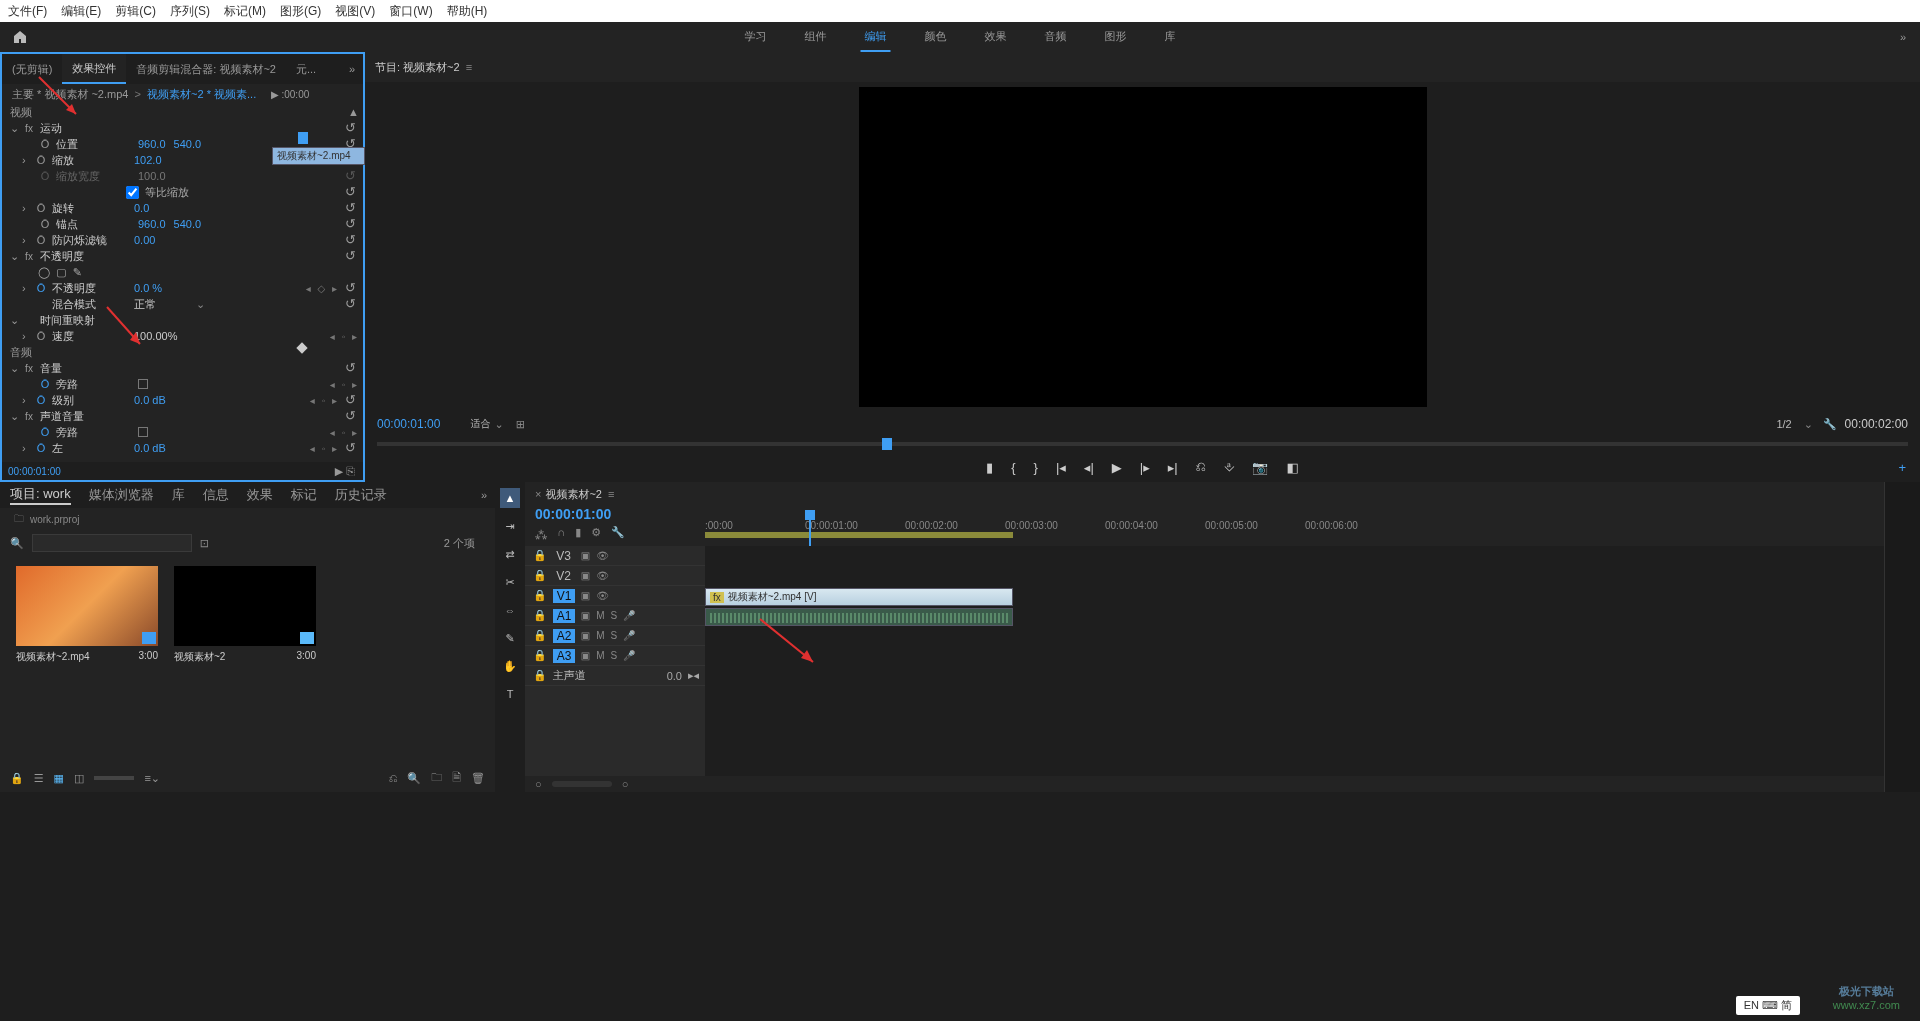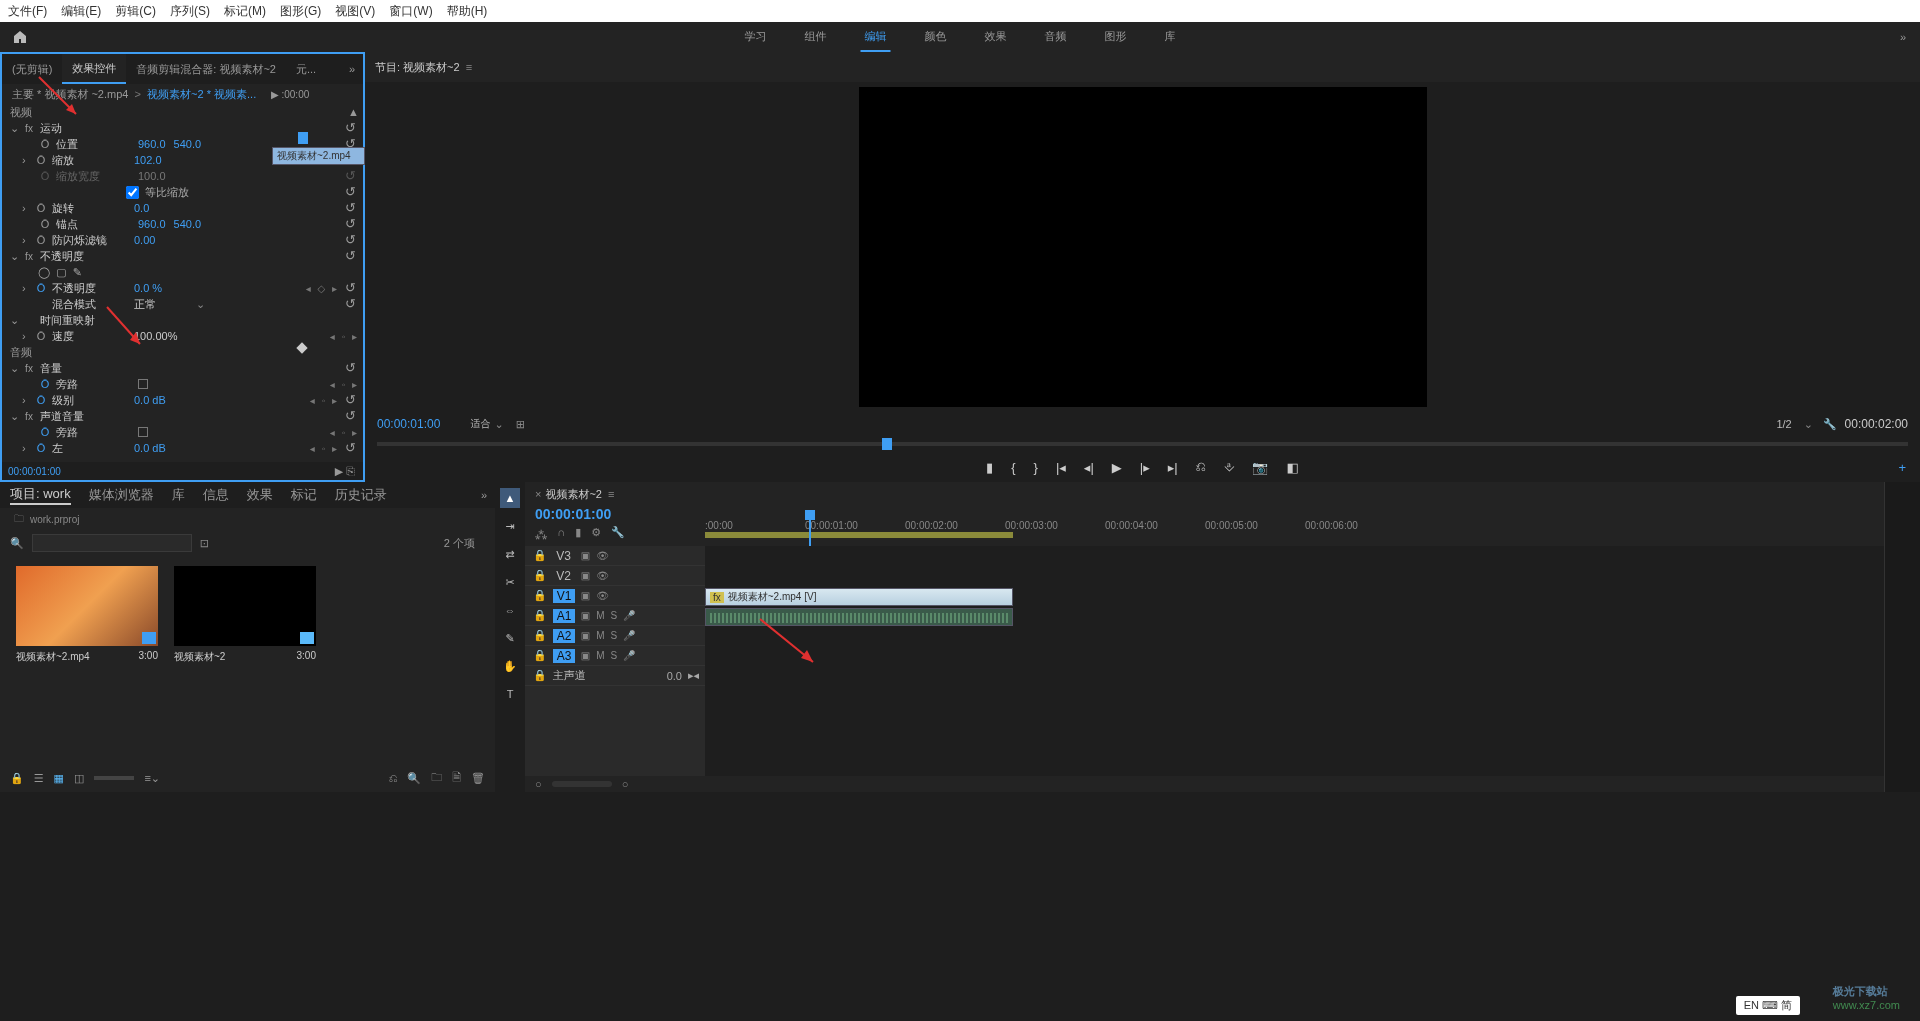--- a/index.html
+++ b/index.html
@@ -102,21 +102,21 @@
 .clip { position: absolute; height: 18px; border: 1px solid #556; font-size: 10px; display: flex; align-items: center; padding-left: 4px; overflow: hidden; }
 .clip.video { top: 42px; left: 0; width: 308px; background: linear-gradient(#d8e8f0, #b8d0e0); color: #333; }
 .clip.video .fxb { background: #d0c050; padding: 0 3px; margin-right: 4px; }
 .clip.audio { top: 62px; left: 0; width: 308px; background: #3a5a4a; }
 .clip.audio::after { content: ''; position: absolute; top: 4px; left: 4px; right: 4px; height: 10px; background: repeating-linear-gradient(90deg, #5a8a6a 0, #5a8a6a 2px, #3a5a4a 2px, #3a5a4a 4px); }
 .tl-scroll-row { height: 16px; display: flex; align-items: center; padding: 0 10px; gap: 10px; color: #888; }
 .tl-scroll-row .sb { flex: 0 0 60px; height: 6px; background: #333; border-radius: 3px; }
 .audio-meter { width: 36px; background: #1a1a1a; border-left: 1px solid #333; }
 .red-arrow { position: absolute; pointer-events: none; }
 .statusbar { position: absolute; bottom: 6px; right: 120px; background: #fff; color: #333; padding: 2px 8px; font-size: 11px; border-radius: 2px; }
-.watermark { position: absolute; bottom: 10px; right: 20px; color: #58d070; font-size: 11px; opacity: 0.6; text-align: left; }
+.watermark { position: absolute; bottom: 10px; right: 20px; color: #58d070; font-size: 11px; opacity: 0.6; text-align: center; }
 .watermark .t1 { color: #7ab8e8; font-weight: bold; }
 </style>
 </head>
 <body>
 
 <div class="menubar">
   <span>文件(F)</span>
   <span>编辑(E)</span>
   <span>剪辑(C)</span>
   <span>序列(S)</span>

